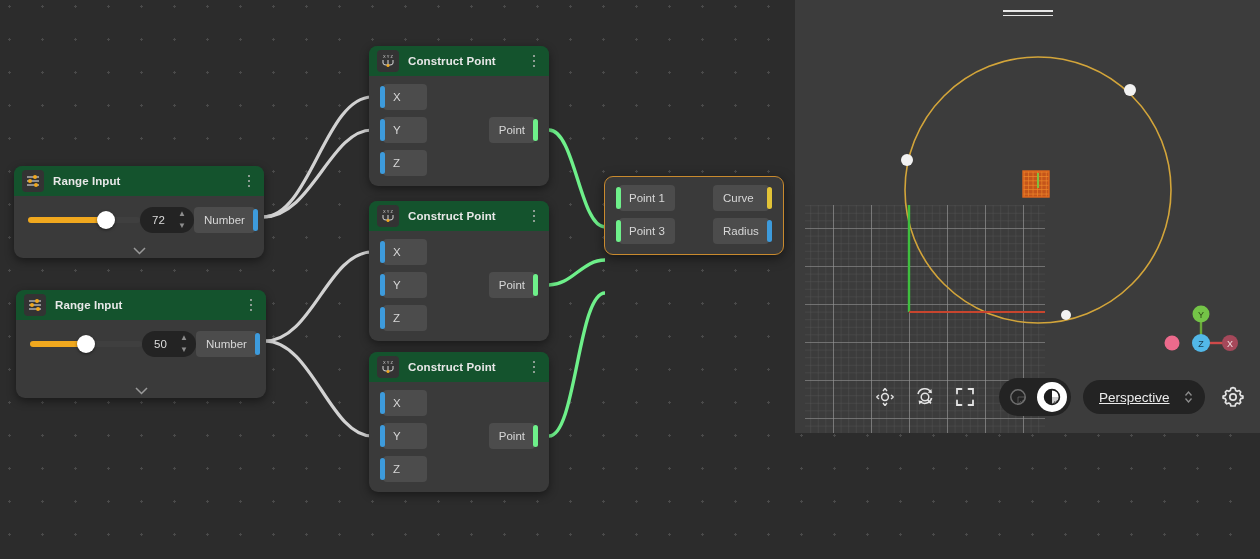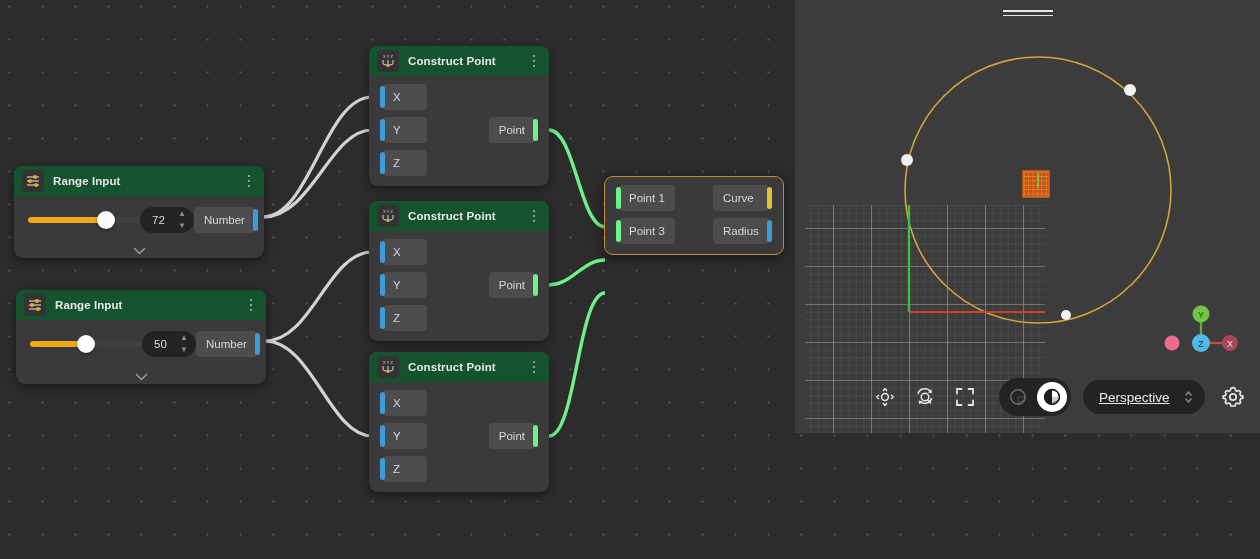--- a/index.html
+++ b/index.html
@@ -248,21 +248,21 @@
             <circle cx="10" cy="11" r="2" fill="#f0a81e"></circle>
           </svg>
         </span>
         <span class="node-title">Range Input</span>
         <span class="kebab">
             <i></i>
             <i></i>
             <i></i>
           </span>
       </div>
-      <div class="node-body" style="height:64px;">
+      <div class="node-body" style="height:78px;">
         <div class="range-row">
           <div class="slider">
             <div class="track"></div>
             <div class="fill" style="width:50%;"></div>
             <div class="knob" style="left:50%;"></div>
           </div>
           <div class="numfield">
             <span>50</span>
             <span class="stepper">
               <span>▲</span>

